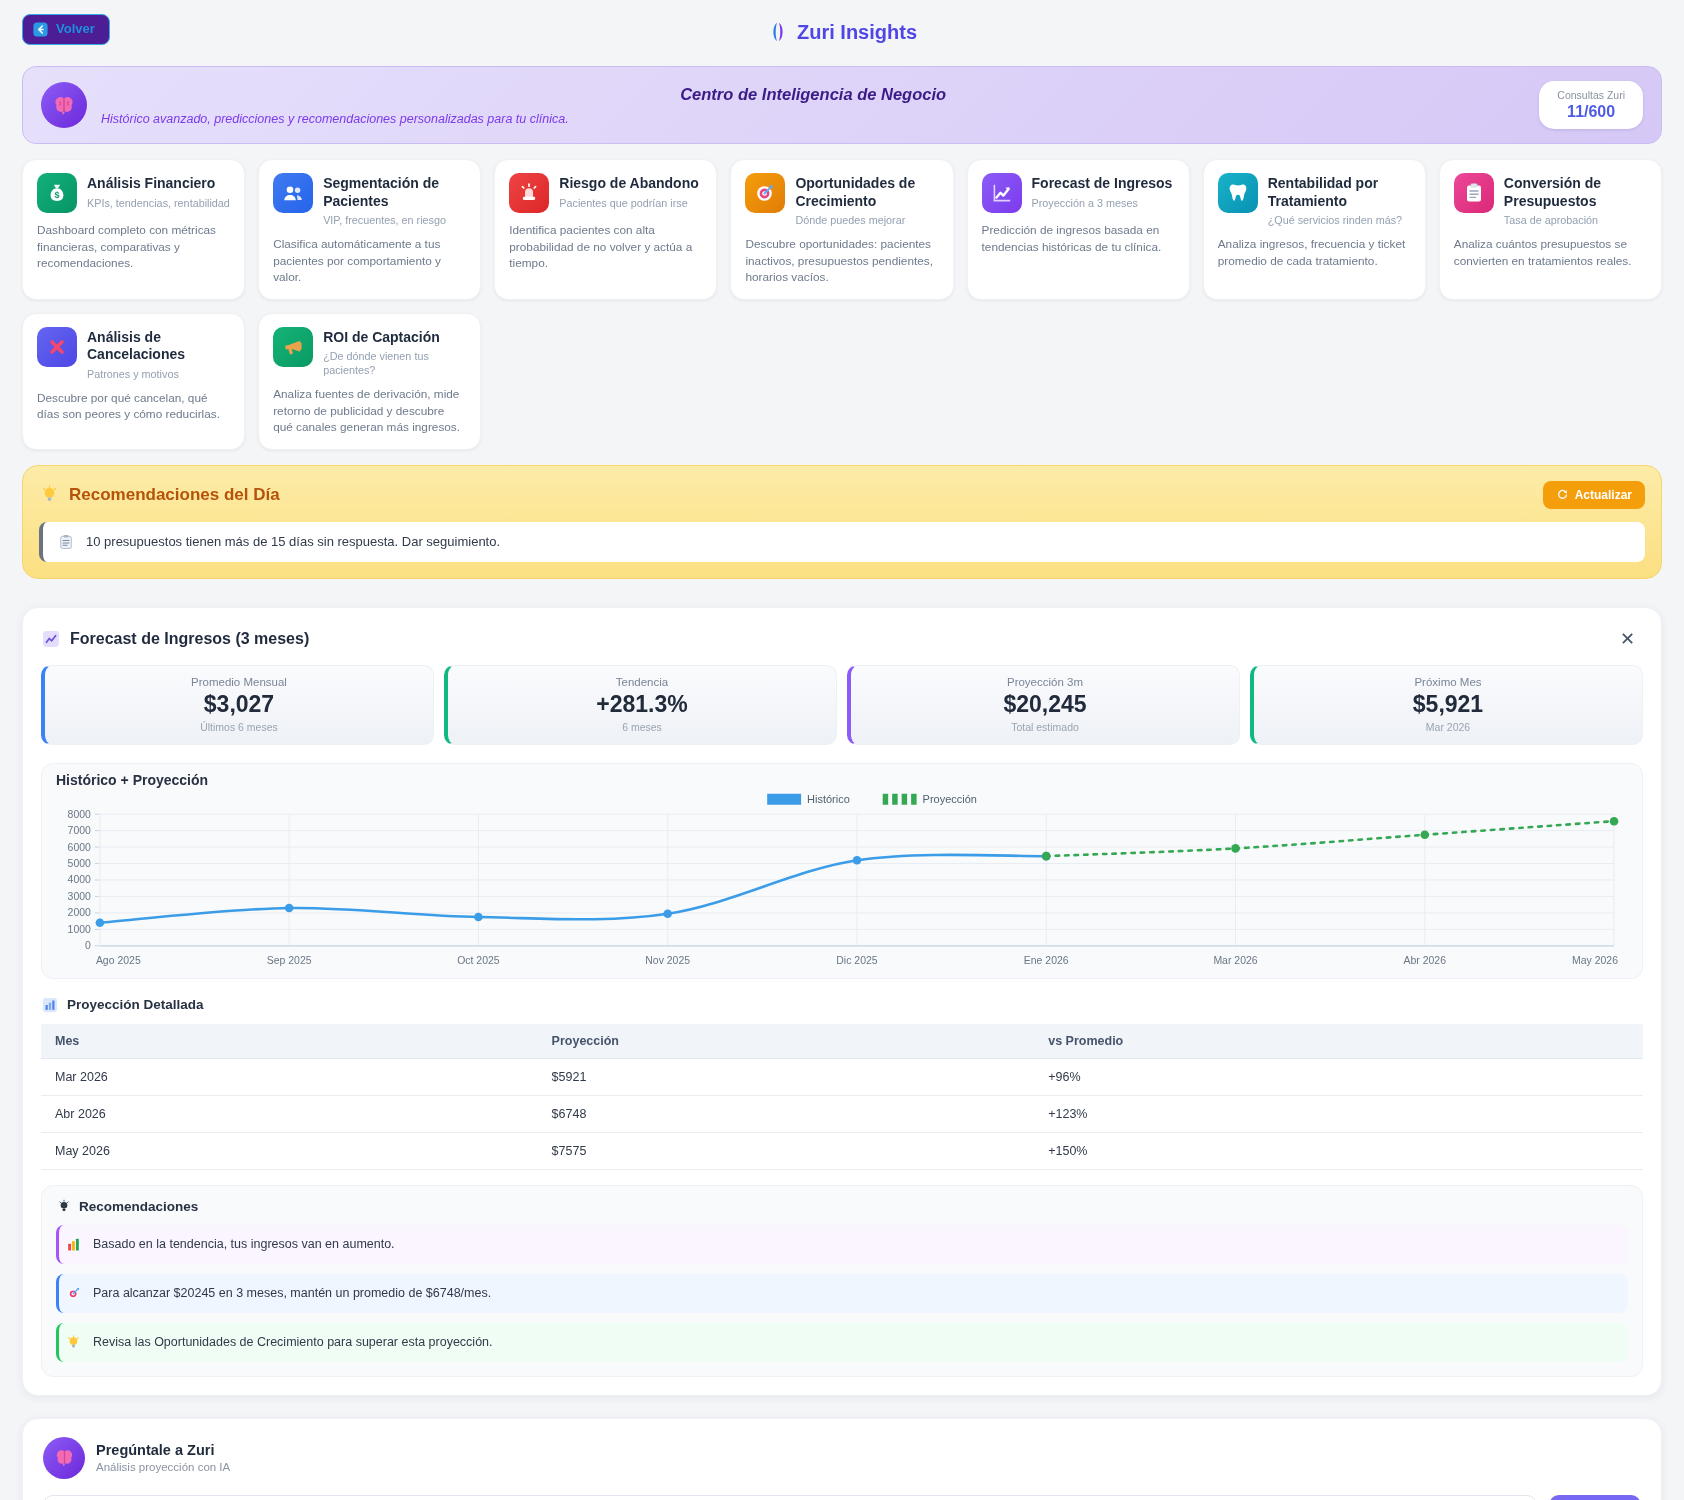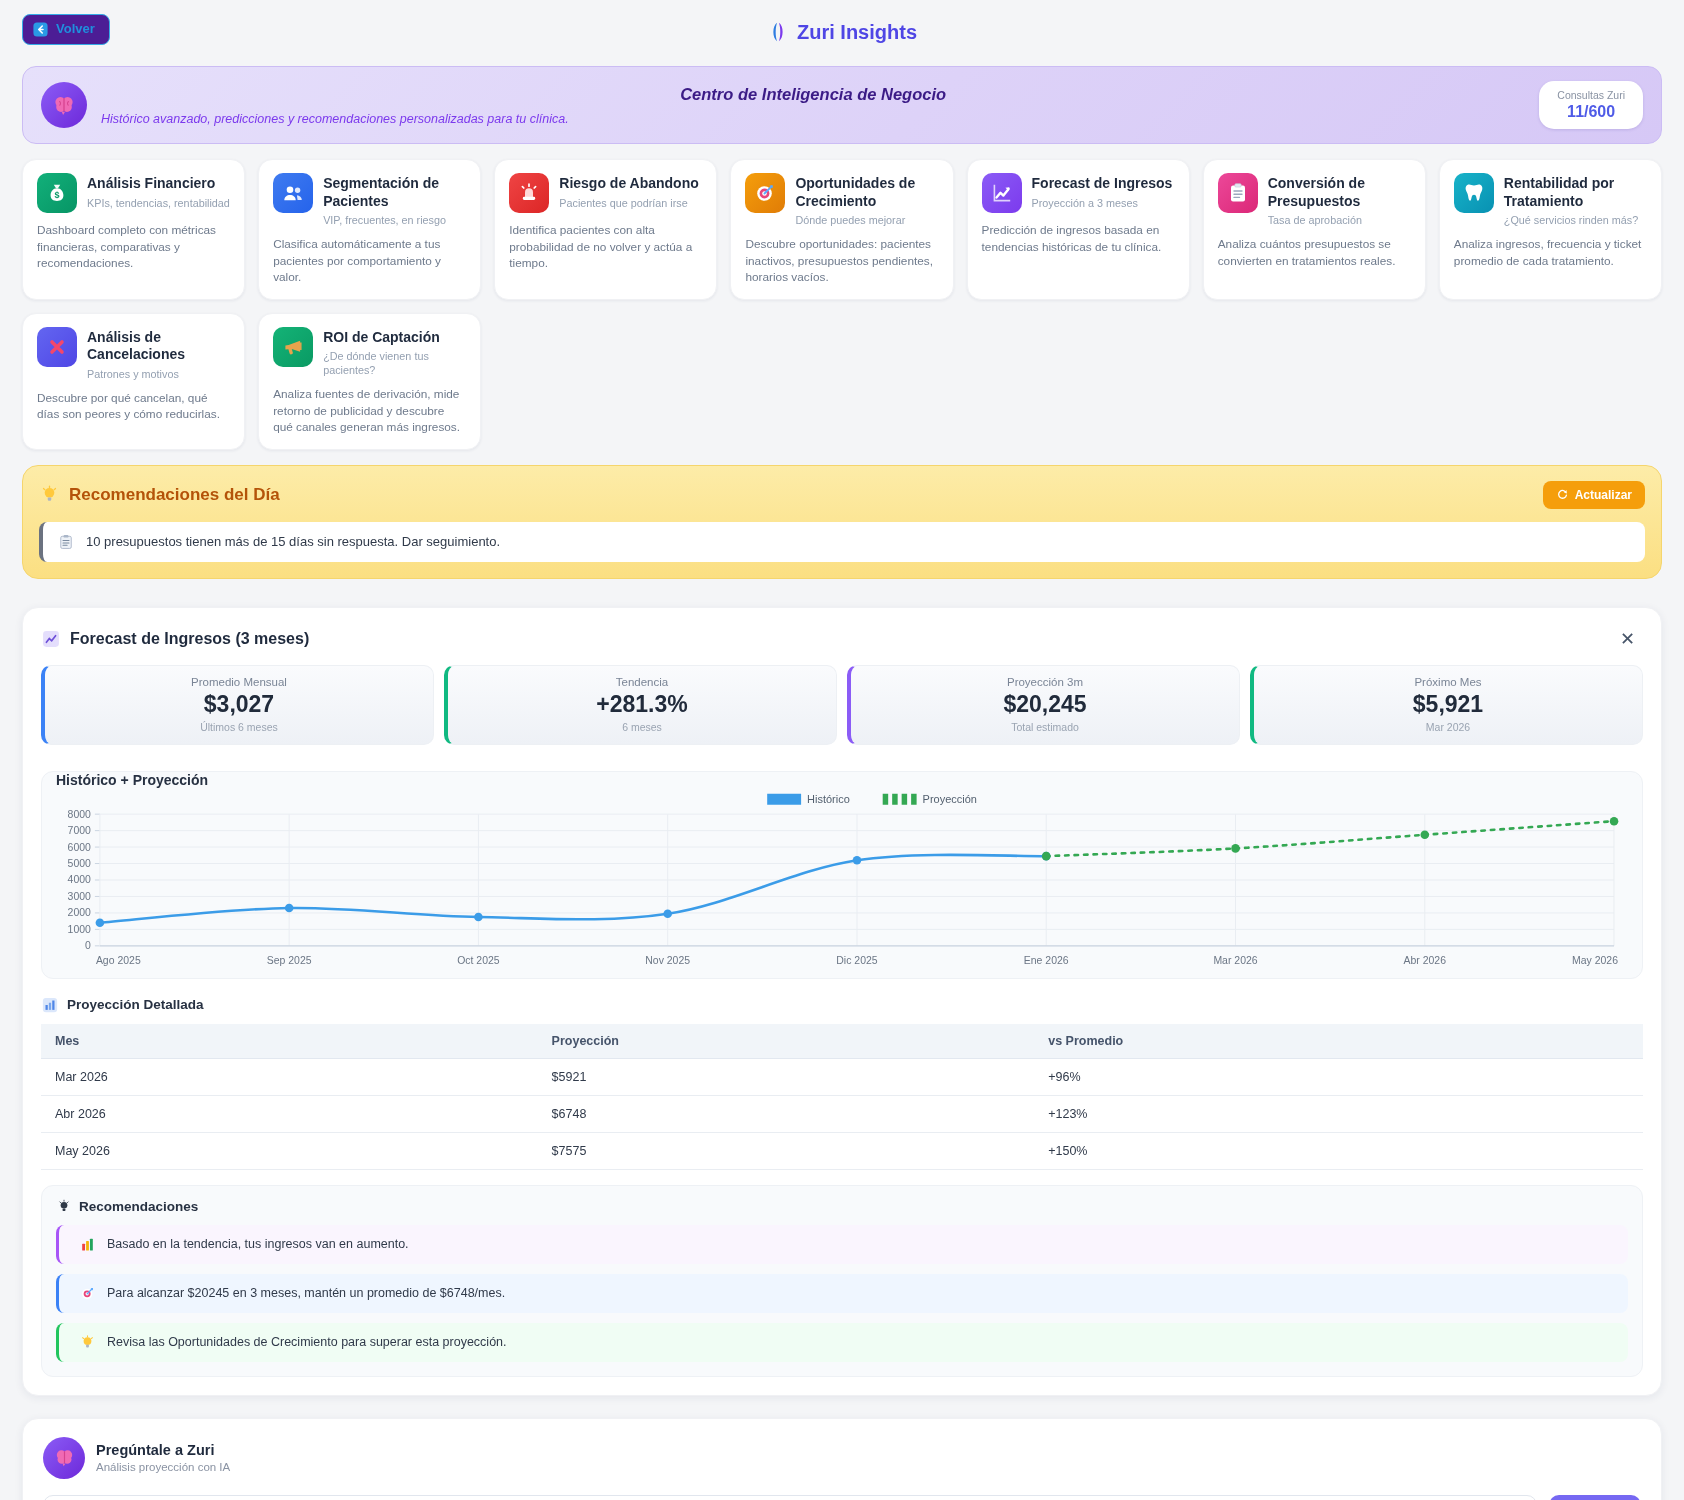--- a/index.html
+++ b/index.html
@@ -88,41 +88,41 @@
 
   .stats { margin-top:13px; display:grid; grid-template-columns:repeat(4,1fr); gap:10px; }
   .stat {
     border-radius:10px; padding:10px 12px 11px; text-align:center;
     background:linear-gradient(180deg,#fafbfd,#eef1f6); border:1px solid #edf0f4; border-left-width:4px;
   }
   .stat .lbl { font-size:11.5px; color:#7a8596; }
   .stat .val { font-size:23px; font-weight:bold; color:#212b3b; margin-top:3px; }
   .stat .sub { font-size:10.5px; color:#9aa4b2; margin-top:3px; }
 
-  .chart-box { margin-top:26px; background:#f8fafc; border:1px solid #eef1f5; border-radius:12px; padding:0 14px 6px; }
+  .chart-box { margin-top:18px; background:#f8fafc; border:1px solid #eef1f5; border-radius:12px; padding:8px 14px 6px; }
   .chart-title { font-size:14px; font-weight:bold; color:#273142; }
   .chart-box svg { display:block; width:100%; margin-top:2px; }
 
   .sec-title { margin-top:17px; display:flex; align-items:center; gap:8px; font-size:13.5px; font-weight:bold; color:#273142; }
   .sec-title svg { width:18px; height:18px; }
 
   table.proj { width:100%; margin-top:10px; border-collapse:collapse; }
   table.proj th {
     background:#f1f5f9; text-align:left; font-size:12.5px; color:#46546b; font-weight:bold;
     padding:10px 14px; border-bottom:1px solid #e2e8f0;
   }
   table.proj td { font-size:12.5px; color:#303a4a; padding:11px 14px; border-bottom:1px solid #e9edf2; }
   table.proj th:nth-child(1), table.proj td:nth-child(1) { width:31%; }
   table.proj th:nth-child(2), table.proj td:nth-child(2) { width:31%; }
 
   .recs { margin-top:15px; background:#f8fafc; border:1px solid #eef1f5; border-radius:12px; padding:13px 14px 14px; }
   .recs-head { display:flex; align-items:center; gap:7px; font-size:13.5px; font-weight:bold; color:#273142; }
   .recs-head svg { width:16px; height:16px; }
   .rec-item {
-    margin-top:10px; border-radius:8px; border-left:3px solid; padding:11px 20px;
+    margin-top:10px; border-radius:8px; border-left:3px solid; padding:11px 6px;
     display:flex; align-items:center; gap:11px; font-size:12.5px; color:#303a4a;
   }
   .rec-item svg { width:17px; height:17px; flex:0 0 17px; }
 
   
   .ask {
     margin-top:22px; background:#fff; border-radius:16px; padding:18px 20px 20px;
     box-shadow:0 2px 8px rgba(30,40,80,.07); border:1px solid #f0f1f4;
   }
   .ask-head { display:flex; align-items:center; gap:11px; }
@@ -270,47 +270,47 @@
           </div>
        <div>
          <div class="fcard-title">Forecast de Ingresos</div>
          <div class="fcard-sub">Proyección a 3 meses</div>
        </div>
      </div>
      <div class="fcard-desc">Predicción de ingresos basada en tendencias históricas de tu clínica.</div>
       </div>
       <div class="fcard">
         <div class="fcard-top">
+       <div class="fcard-icon" style="background:linear-gradient(135deg,#18b3c9,#0891b2)">
+            <svg viewBox="0 0 24 24" fill="#fff">
+              <path d="M7.2 3.6c-2.9 0-4.1 2.7-3.3 5.5.7 2.3 1.7 3 2.2 6 .3 2 .6 4.6 2 4.6 1.6 0 1-3.8 2.4-5.4.7-.8 2.3-.8 3 0 1.4 1.6.8 5.4 2.4 5.4 1.4 0 1.7-2.6 2-4.6.5-3 1.5-3.7 2.2-6 .8-2.8-.4-5.5-3.3-5.5-1.6 0-2.6 1-4.8 1s-3.2-1-4.8-1z"></path>
+            </svg>
+          </div>
+       <div>
+         <div class="fcard-title">Rentabilidad por Tratamiento</div>
+         <div class="fcard-sub">¿Qué servicios rinden más?</div>
+       </div>
+     </div>
+     <div class="fcard-desc">Analiza ingresos, frecuencia y ticket promedio de cada tratamiento.</div>
+      </div>
+      <div class="fcard">
+        <div class="fcard-top">
        <div class="fcard-icon" style="background:linear-gradient(135deg,#ec4899,#db2777)">
             <svg viewBox="0 0 24 24">
               <rect x="5" y="4.4" width="14" height="16.2" rx="2" fill="#fff"></rect>
               <rect x="8.8" y="2.7" width="6.4" height="3.4" rx="1.2" fill="#e3e8f0" stroke="#c3ccd9" stroke-width=".6"></rect>
               <path d="M8 10h8M8 13.2h8M8 16.4h5.5" stroke="#9aa7bd" stroke-width="1.4" stroke-linecap="round"></path>
             </svg>
           </div>
        <div>
          <div class="fcard-title">Conversión de Presupuestos</div>
          <div class="fcard-sub">Tasa de aprobación</div>
        </div>
      </div>
      <div class="fcard-desc">Analiza cuántos presupuestos se convierten en tratamientos reales.</div>
-      </div>
-      <div class="fcard">
-        <div class="fcard-top">
-       <div class="fcard-icon" style="background:linear-gradient(135deg,#18b3c9,#0891b2)">
-            <svg viewBox="0 0 24 24" fill="#fff">
-              <path d="M7.2 3.6c-2.9 0-4.1 2.7-3.3 5.5.7 2.3 1.7 3 2.2 6 .3 2 .6 4.6 2 4.6 1.6 0 1-3.8 2.4-5.4.7-.8 2.3-.8 3 0 1.4 1.6.8 5.4 2.4 5.4 1.4 0 1.7-2.6 2-4.6.5-3 1.5-3.7 2.2-6 .8-2.8-.4-5.5-3.3-5.5-1.6 0-2.6 1-4.8 1s-3.2-1-4.8-1z"></path>
-            </svg>
-          </div>
-       <div>
-         <div class="fcard-title">Rentabilidad por Tratamiento</div>
-         <div class="fcard-sub">¿Qué servicios rinden más?</div>
-       </div>
-     </div>
-     <div class="fcard-desc">Analiza ingresos, frecuencia y ticket promedio de cada tratamiento.</div>
       </div>
       <div class="fcard">
         <div class="fcard-top">
        <div class="fcard-icon" style="background:linear-gradient(135deg,#6366f1,#4f46e5)">
             <svg viewBox="0 0 24 24">
               <path d="M7 7l10 10M17 7 7 17" stroke="#f4476b" stroke-width="3.6" stroke-linecap="round"></path>
             </svg>
           </div>
        <div>
          <div class="fcard-title">Análisis de Cancelaciones</div>

